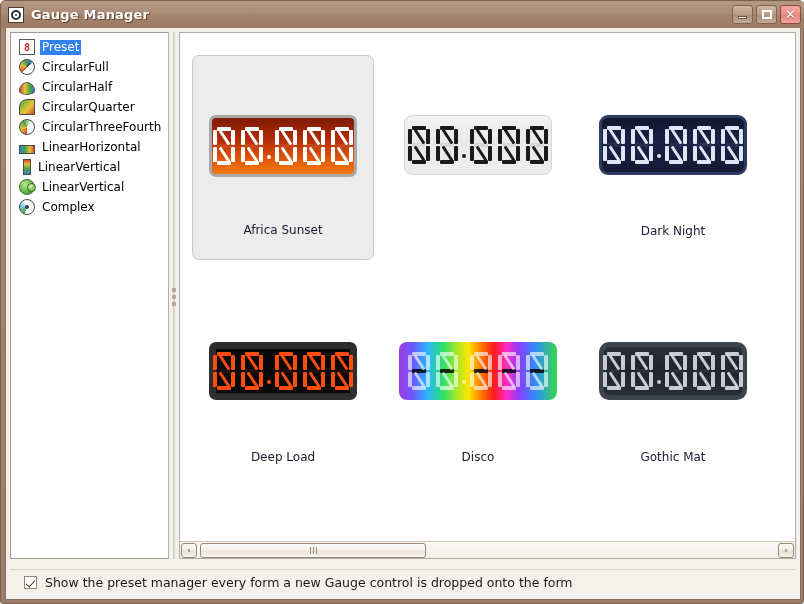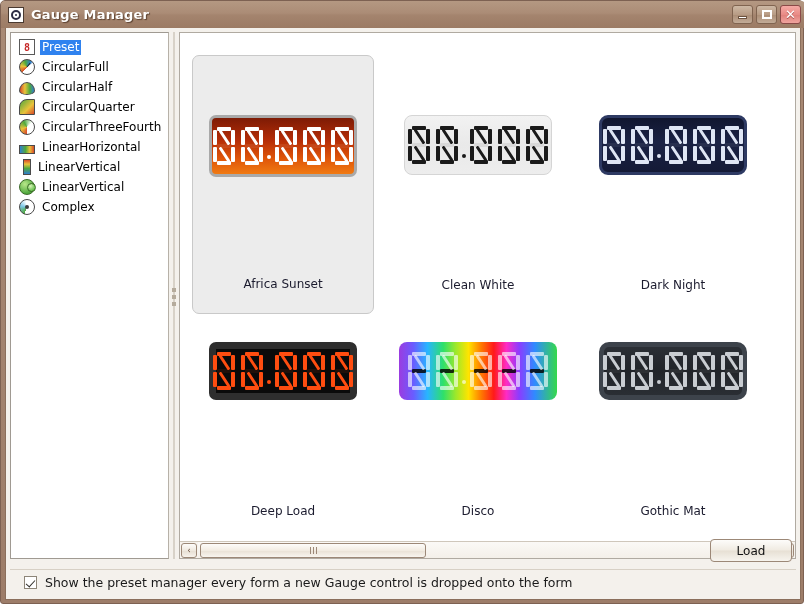--- a/index.html
+++ b/index.html
@@ -326,21 +326,21 @@
   .cards {
     position: absolute;
     left: 0; top: 0;
     right: 0;
     bottom: 18px;
   }
 
   .card {
     position: absolute;
     width: 182px;
-    height: 259px;
+    height: 205px;
     box-sizing: border-box;
     border-radius: 7px;
     display: flex;
     flex-direction: column;
     align-items: center;
     cursor: default;
   }
   .card.selected {
     background: #ececec;
     border: 1px solid #c9c9c9;
@@ -716,21 +716,20 @@
                       <span class="sg d" style="background: rgb(26, 26, 26);"></span>
                       <span class="sg e" style="background: rgb(26, 26, 26);"></span>
                       <span class="sg f" style="background: rgb(26, 26, 26);"></span>
                       <span class="sg g" style="background: rgba(0, 0, 0, 0.07);"></span>
                       <span class="sg diag1" style="background: rgb(26, 26, 26);"></span>
                       <span class="sg diag2" style="background: rgb(26, 26, 26);"></span>
                     </span>
                   </div>
                 </div>
               </div>
-              <div class="caption">Clean White</div>
             </div>
             <div class="card" style="left: 402px; top: 22px;">
               <div class="display-wrap">
                 <div class="display" style="background: linear-gradient(rgb(17, 22, 47) 0%, rgb(26, 34, 69) 45%, rgb(20, 26, 54) 100%); border: 3px solid rgb(46, 58, 99); border-radius: 9px; width: 148px; height: 60px; padding: 0px 6px; justify-content: center;">
                   <div class="digits">
                     <span class="seg-digit">
                       <span class="sg a" style="background: rgb(223, 230, 245);"></span>
                       <span class="sg b" style="background: rgb(223, 230, 245);"></span>
                       <span class="sg c" style="background: rgb(223, 230, 245);"></span>
                       <span class="sg d" style="background: rgb(223, 230, 245);"></span>
@@ -997,23 +996,20 @@
                   <i></i>
                 </span>
             </div>
           </div>
           <div class="sb-btn">›</div>
         </div>
       </div>
 
     </div>
 
-    <div class="buttonrow">
-      <div class="load-btn">Load</div>
-    </div>
 
     <div class="footer">
       <div class="chk"></div>
       <div class="footer-label">Show the preset manager every form a new Gauge control is dropped onto the form</div>
     </div>
 
   </div>
 </div>
 
 </body></html>

